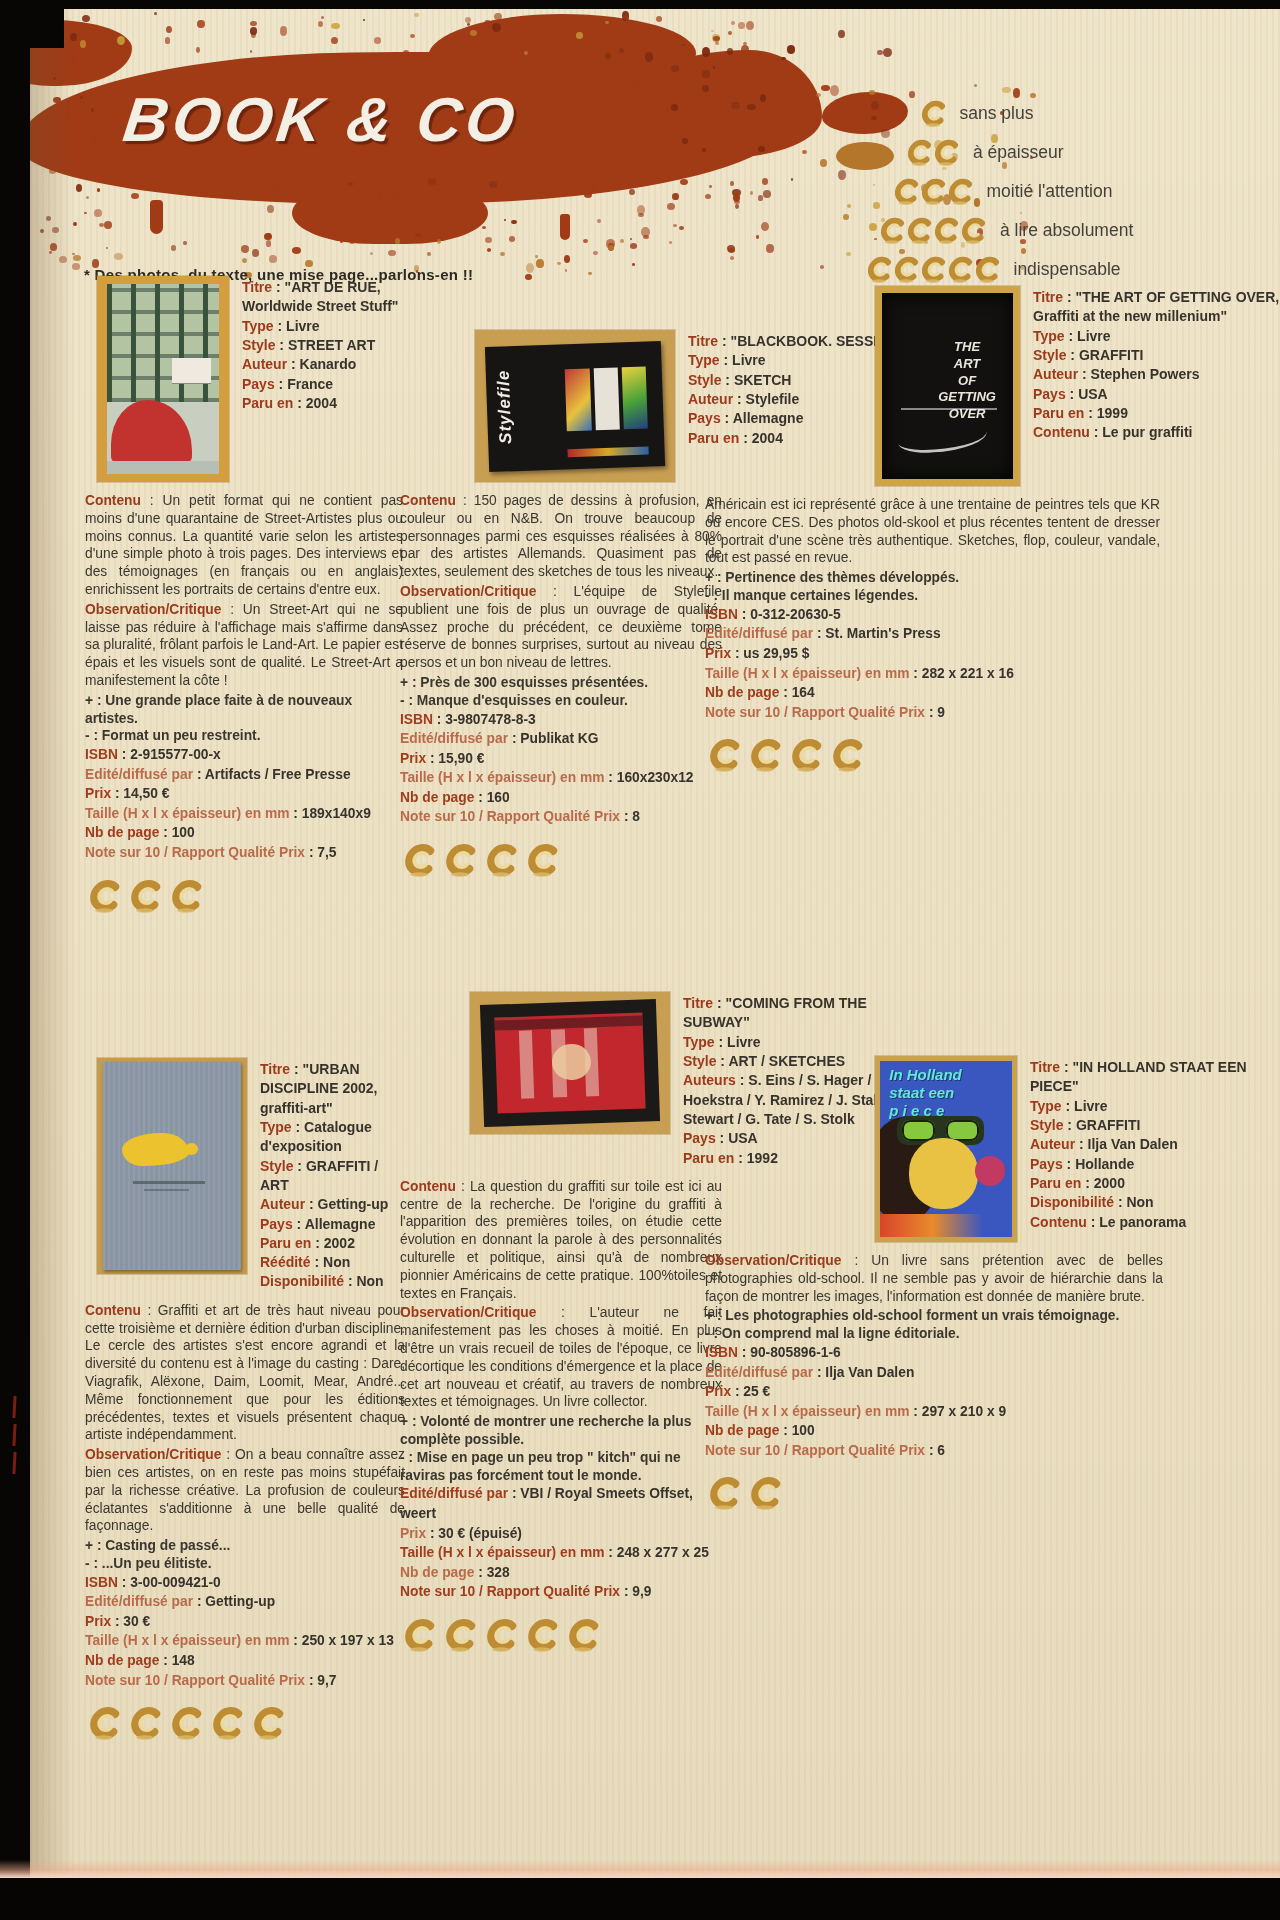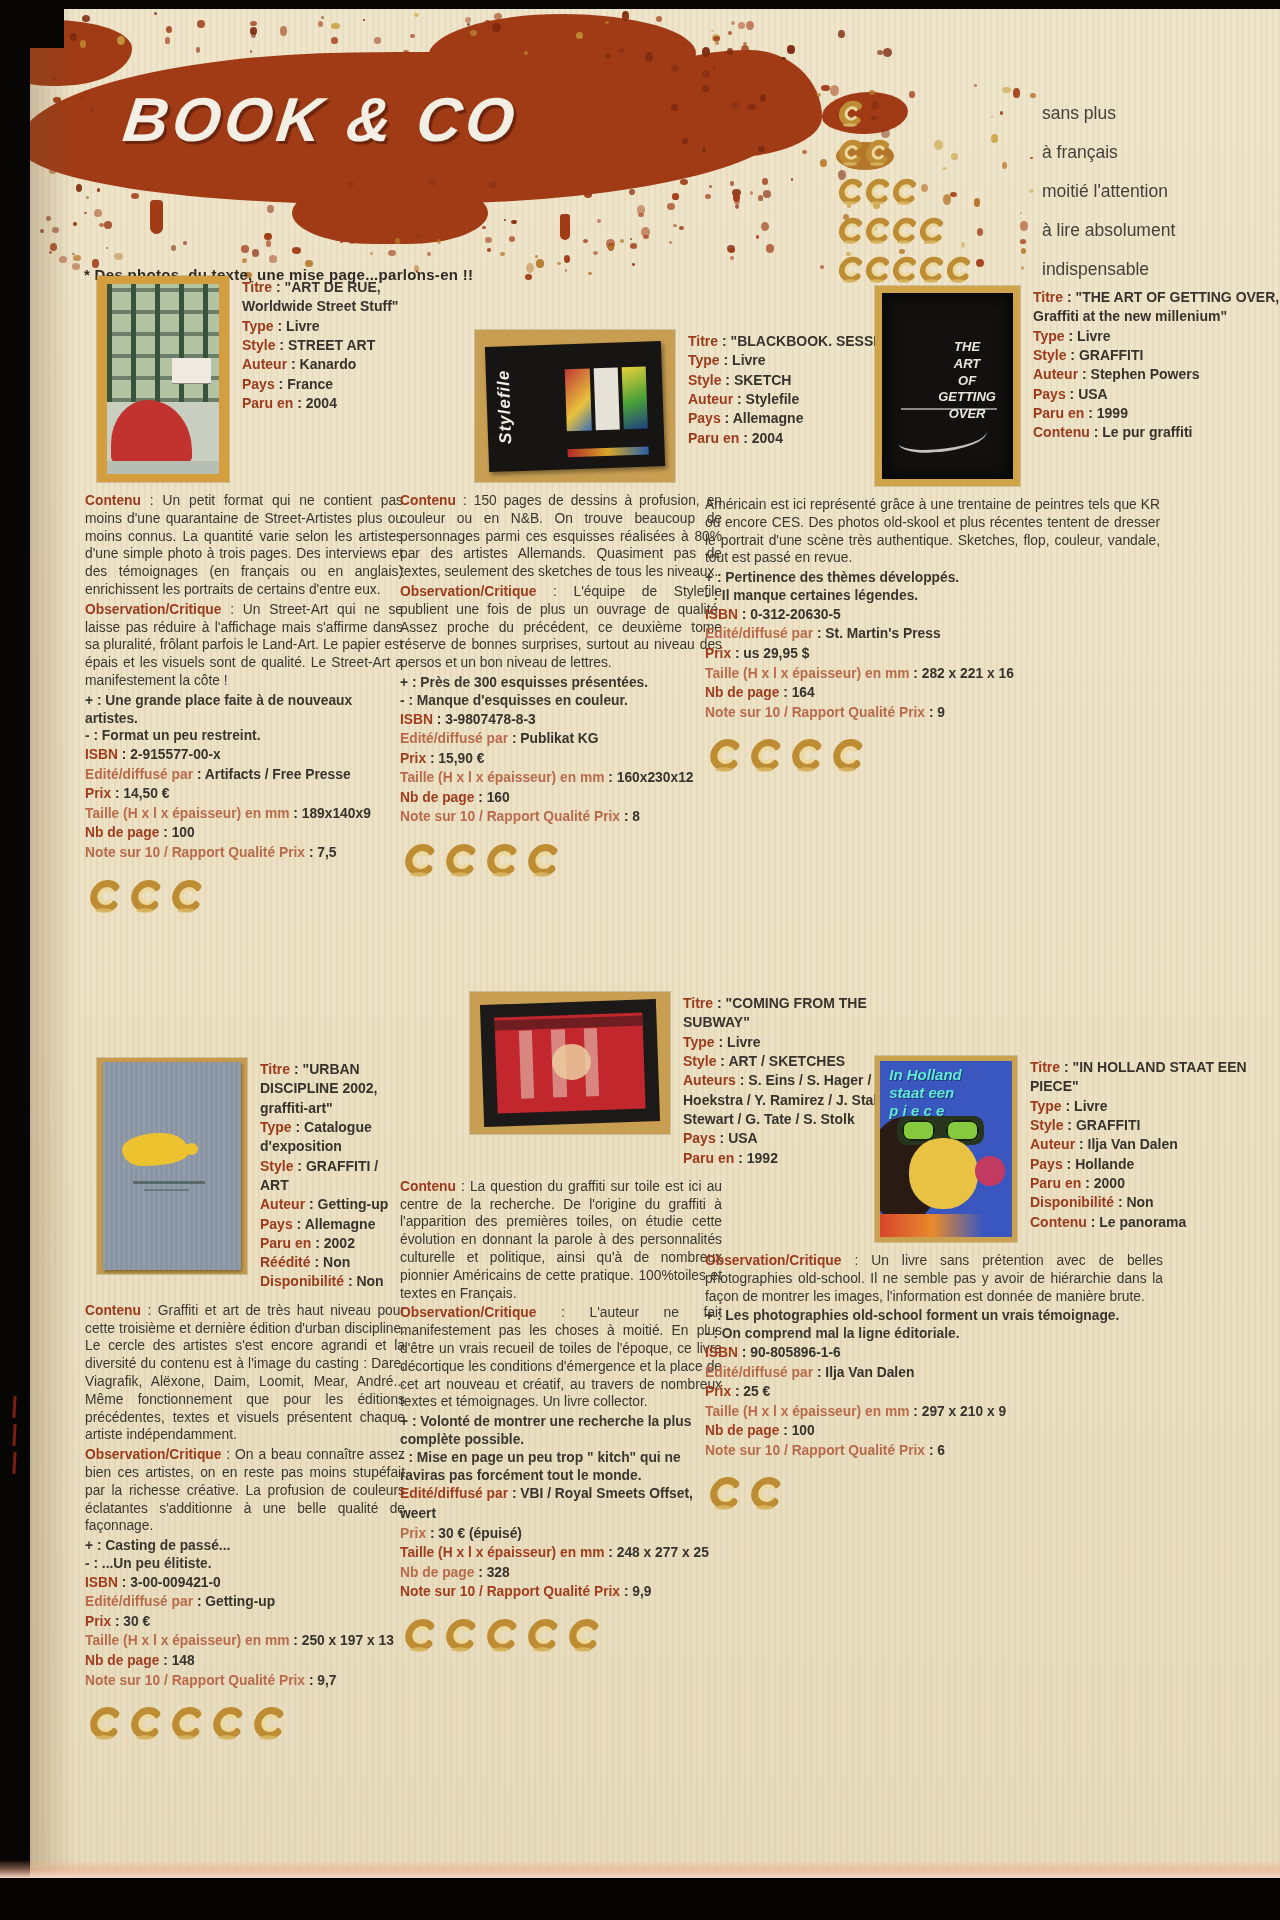--- a/index.html
+++ b/index.html
@@ -33,21 +33,21 @@
   .splatter-layer{position:absolute;inset:0;z-index:1;pointer-events:none;}
   .speck{position:absolute;border-radius:50%;}
   
   .mag-title{position:absolute;left:124px;top:84px;z-index:2;margin:0;
     font-style:italic;font-weight:800;font-size:62px;letter-spacing:4px;color:#f4efe4;
     transform:skewX(-7deg);text-shadow:3px 3px 1px rgba(45,12,0,.45);}
   .tagline{position:absolute;left:84px;top:266px;z-index:2;
     font-weight:700;font-size:15px;color:#2e2a23;letter-spacing:.3px;}
   
   .legend{position:absolute;left:838px;top:94px;width:400px;z-index:3;}
-  .legend-row{display:flex;align-items:center;justify-content:space-between;height:39px;}
+  .legend-row{display:flex;align-items:center;justify-content:center;height:39px;}
   .legend-icons{display:flex;align-items:center;}
   .legend-label{width:196px;margin-left:12px;font-size:17.5px;color:#45413a;}
   
   .review{position:absolute;z-index:2;color:#3b372f;}
   #r0{left:85px;top:276px;width:318px;}
   #r1{left:400px;top:330px;width:322px;}
   #r2{left:705px;top:286px;width:575px;}
   #r3{left:85px;top:1058px;width:320px;}
   #r4{left:400px;top:992px;width:322px;}
   #r5{left:705px;top:1056px;width:575px;}
@@ -433,21 +433,21 @@
             <ellipse cx="15" cy="31.5" rx="9" ry="2.2" fill="#d9b765" opacity="0.85"></ellipse>
           </svg>
           <svg class="cap" width="27" height="27" viewBox="0 0 34 34">
             <g transform="skewX(-6)">
               <path d="M27 8 A12 12 0 1 0 27 26" fill="none" stroke="#bd8c33" stroke-width="8" stroke-linecap="round"></path>
               <path d="M24 12 A7 7 0 1 0 24 22" fill="none" stroke="#ecd9a0" stroke-width="4" stroke-linecap="round"></path>
             </g>
             <ellipse cx="15" cy="31.5" rx="9" ry="2.2" fill="#d9b765" opacity="0.85"></ellipse>
           </svg>
         </div>
-        <div class="legend-label">à français</div>
+        <div class="legend-label">à épaisseur</div>
       </div>
       <div class="legend-row">
         <div class="legend-icons">
           <svg class="cap" width="27" height="27" viewBox="0 0 34 34">
             <g transform="skewX(-6)">
               <path d="M27 8 A12 12 0 1 0 27 26" fill="none" stroke="#bd8c33" stroke-width="8" stroke-linecap="round"></path>
               <path d="M24 12 A7 7 0 1 0 24 22" fill="none" stroke="#ecd9a0" stroke-width="4" stroke-linecap="round"></path>
             </g>
             <ellipse cx="15" cy="31.5" rx="9" ry="2.2" fill="#d9b765" opacity="0.85"></ellipse>
           </svg>

